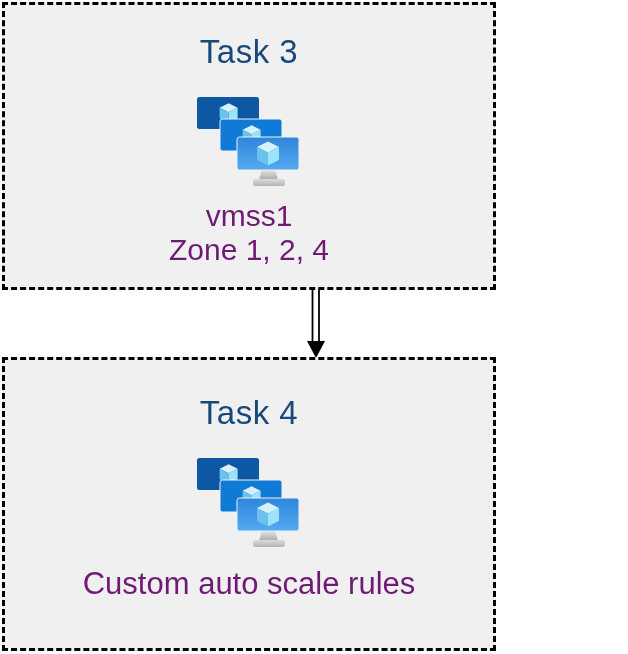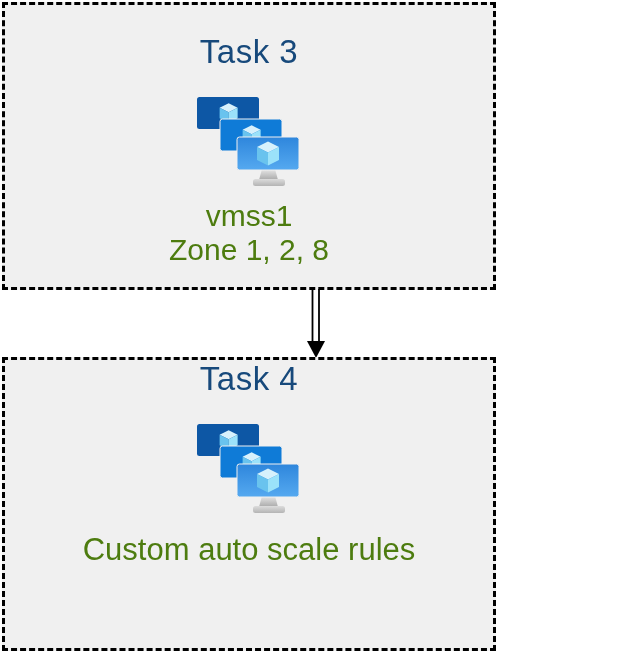--- a/index.html
+++ b/index.html
@@ -27,33 +27,34 @@
     align-items: center;
   }
   .task-box.top {
     top: 2px;
     height: 288px;
     padding-top: 28px;
   }
   .task-box.bottom {
     top: 357px;
     height: 294px;
+    padding-top: 34px;
   }
   .task-title {
     font-size: 33px;
     line-height: 38px;
     color: #17497b;
     letter-spacing: 0.5px;
   }
   .top .vmss-svg  { margin-top: 26px; }
   .bottom .vmss-svg { margin-top: 26px; }
   .caption {
     font-size: 30px;
     line-height: 34px;
-    color: #4d7c0f;
+    color: #701a75;
   }
   .top .caption.first { margin-top: 10px; }
   .bottom .caption.first {
     margin-top: 16px;
     font-size: 31px;
     line-height: 36px;
   }
   .connector {
     position: absolute;
     left: 304px;
@@ -101,21 +102,21 @@
 </svg>
 
 <div class="canvas">
 
   <div class="task-box top">
     <div class="task-title">Task 3</div>
     <svg class="vmss-svg" width="104" height="92" viewBox="0 0 104 92">
       <use href="#vmss"></use>
     </svg>
     <div class="caption first">vmss1</div>
-    <div class="caption">Zone 1, 2, 8</div>
+    <div class="caption">Zone 1, 2, 4</div>
   </div>
 
   <svg class="connector" width="24" height="70" viewBox="0 0 24 70">
     <line x1="8.5" y1="0" x2="8.5" y2="53" stroke="#000000" stroke-width="1.8"></line>
     <line x1="15" y1="0" x2="15" y2="53" stroke="#000000" stroke-width="1.8"></line>
     <polygon points="3,52 21,52 12,69" fill="#000000"></polygon>
   </svg>
 
   <div class="task-box bottom">
     <div class="task-title">Task 4</div>

